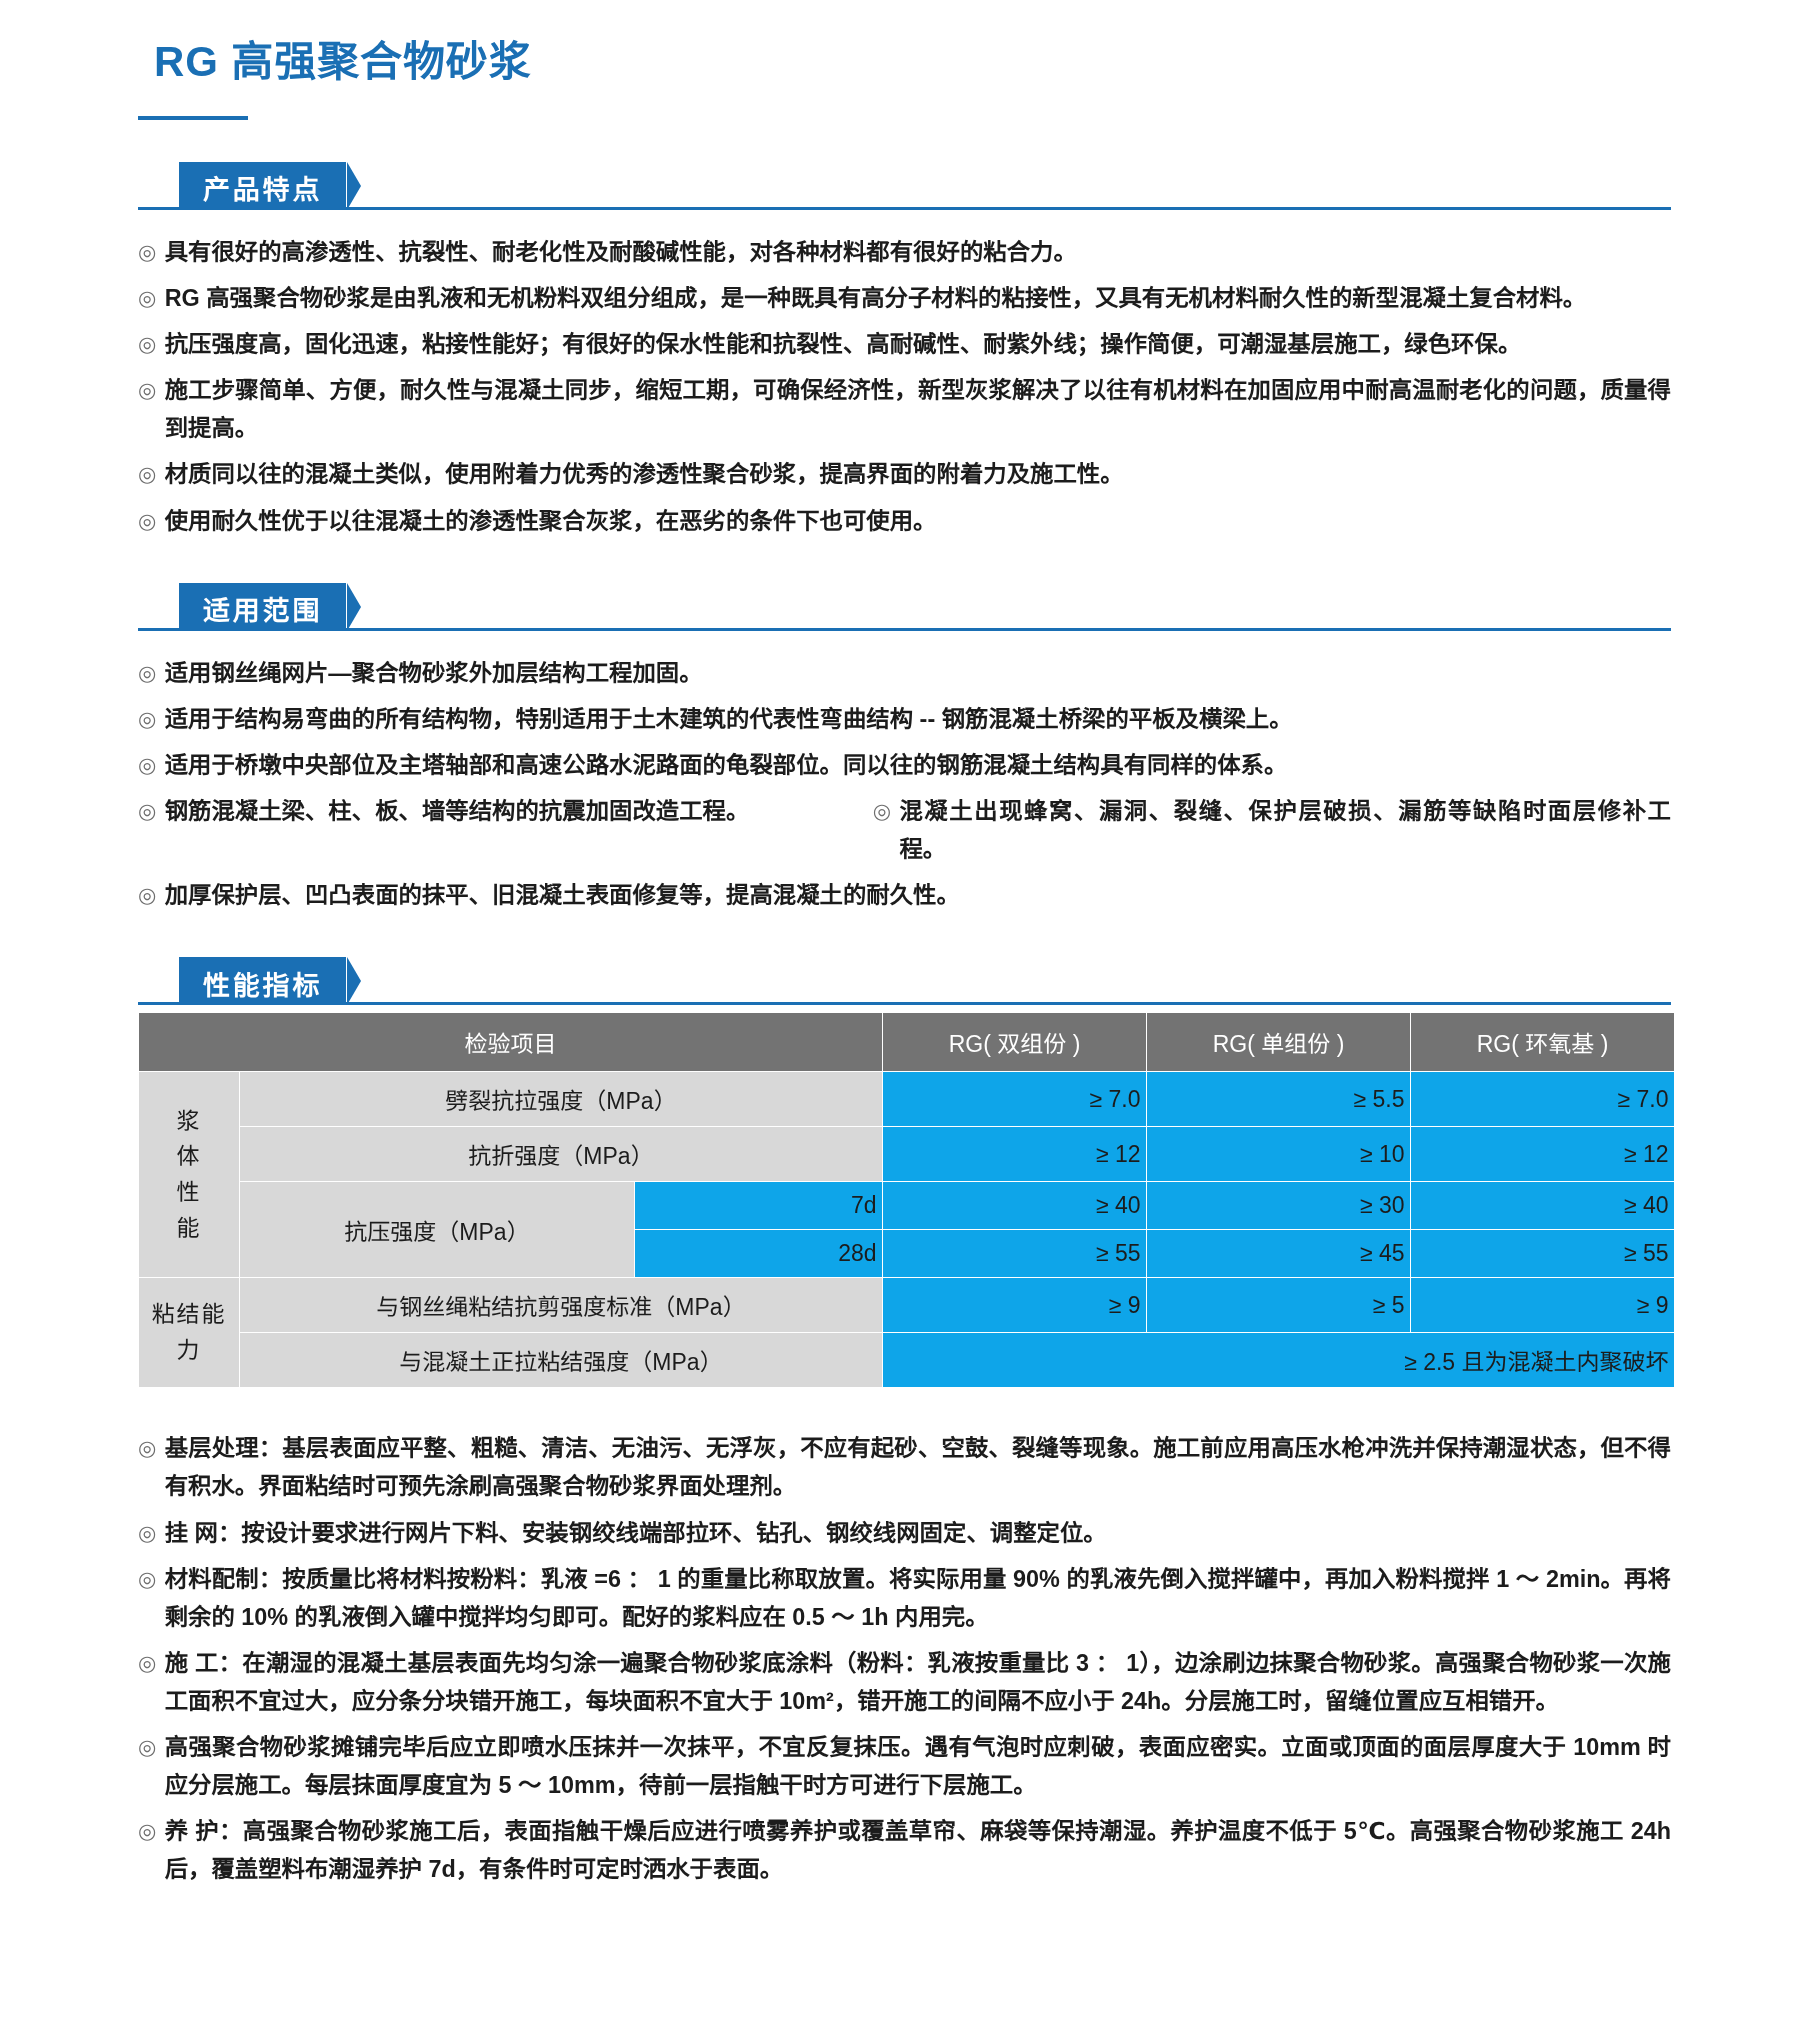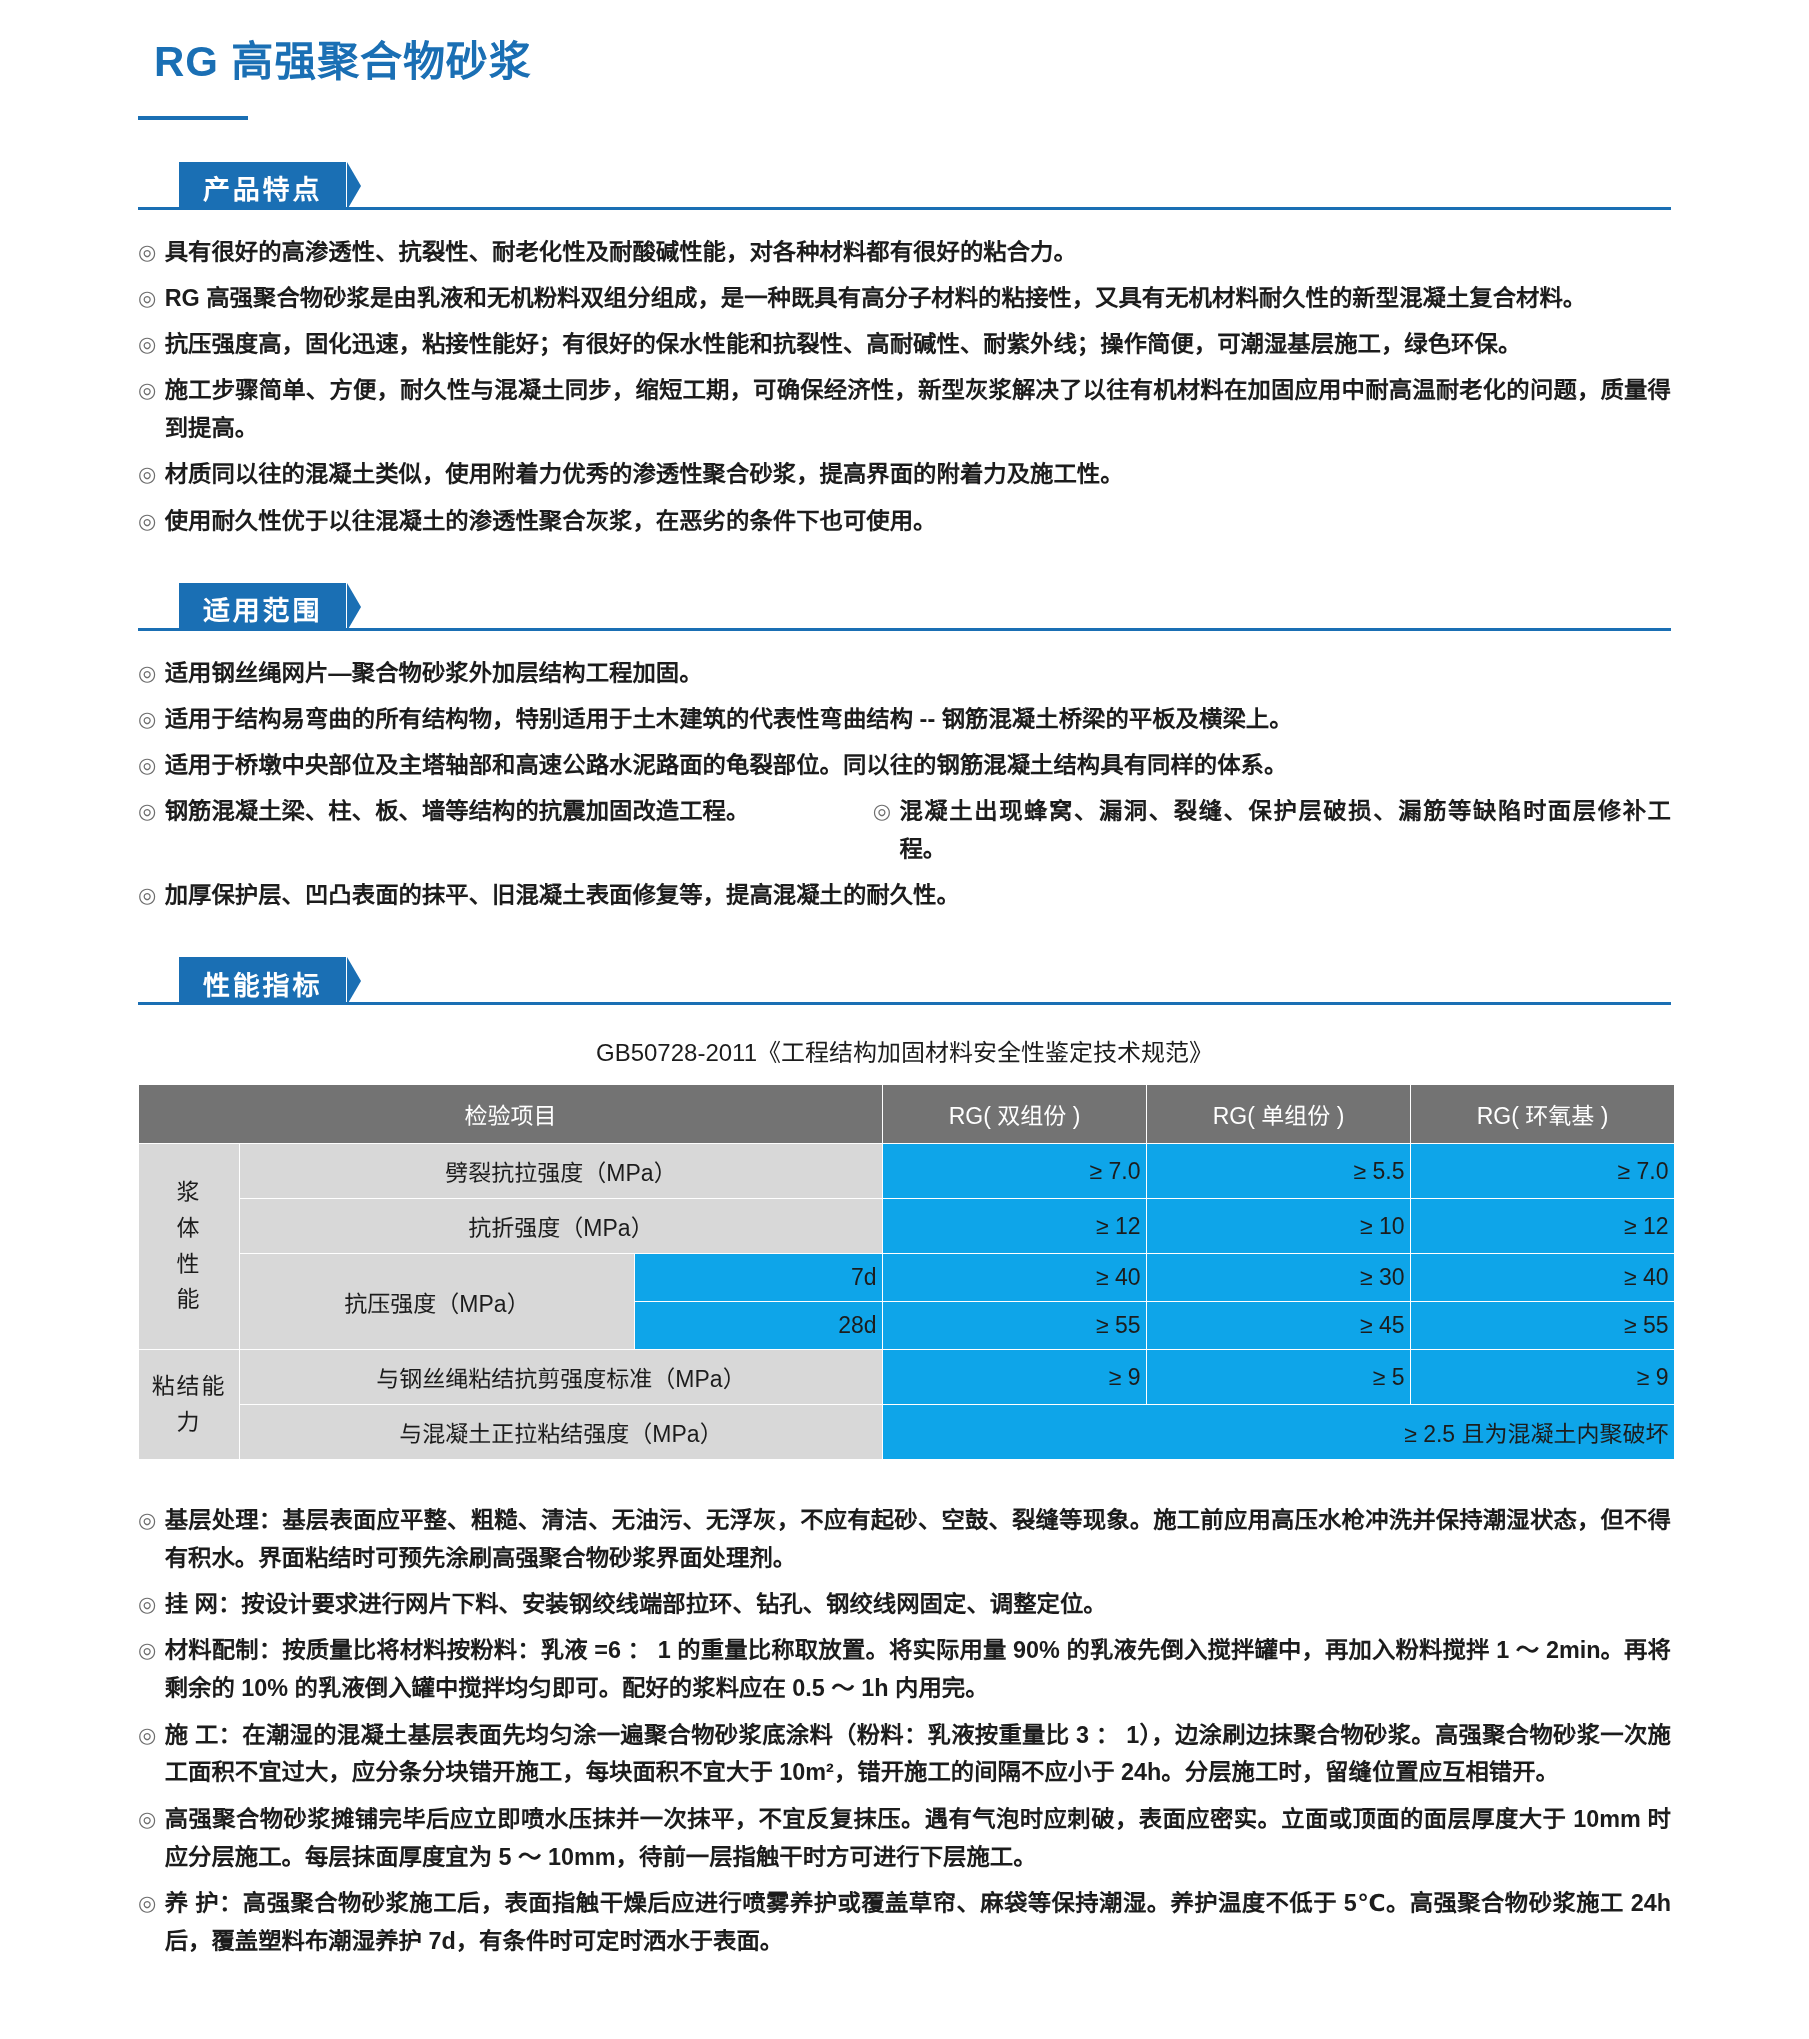--- a/index.html
+++ b/index.html
@@ -245,21 +245,20 @@
         <span class="txt">加厚保护层、凹凸表面的抹平、旧混凝土表面修复等，提高混凝土的耐久性。</span>
       </div>
     </div>
   </div>
 
   <div class="section">
     <div class="sec-head">
       <div class="ribbon">性能指标</div>
       <div class="underline"></div>
     </div>
-    <div class="table-caption">GB50728-2011《工程结构加固材料安全性鉴定技术规范》</div>
     <table class="perf">
       <colgroup>
         <col style="width:101px">
         <col style="width:395px">
         <col style="width:248px">
         <col style="width:264px">
         <col style="width:264px">
         <col style="width:264px">
       </colgroup>
       <thead>

